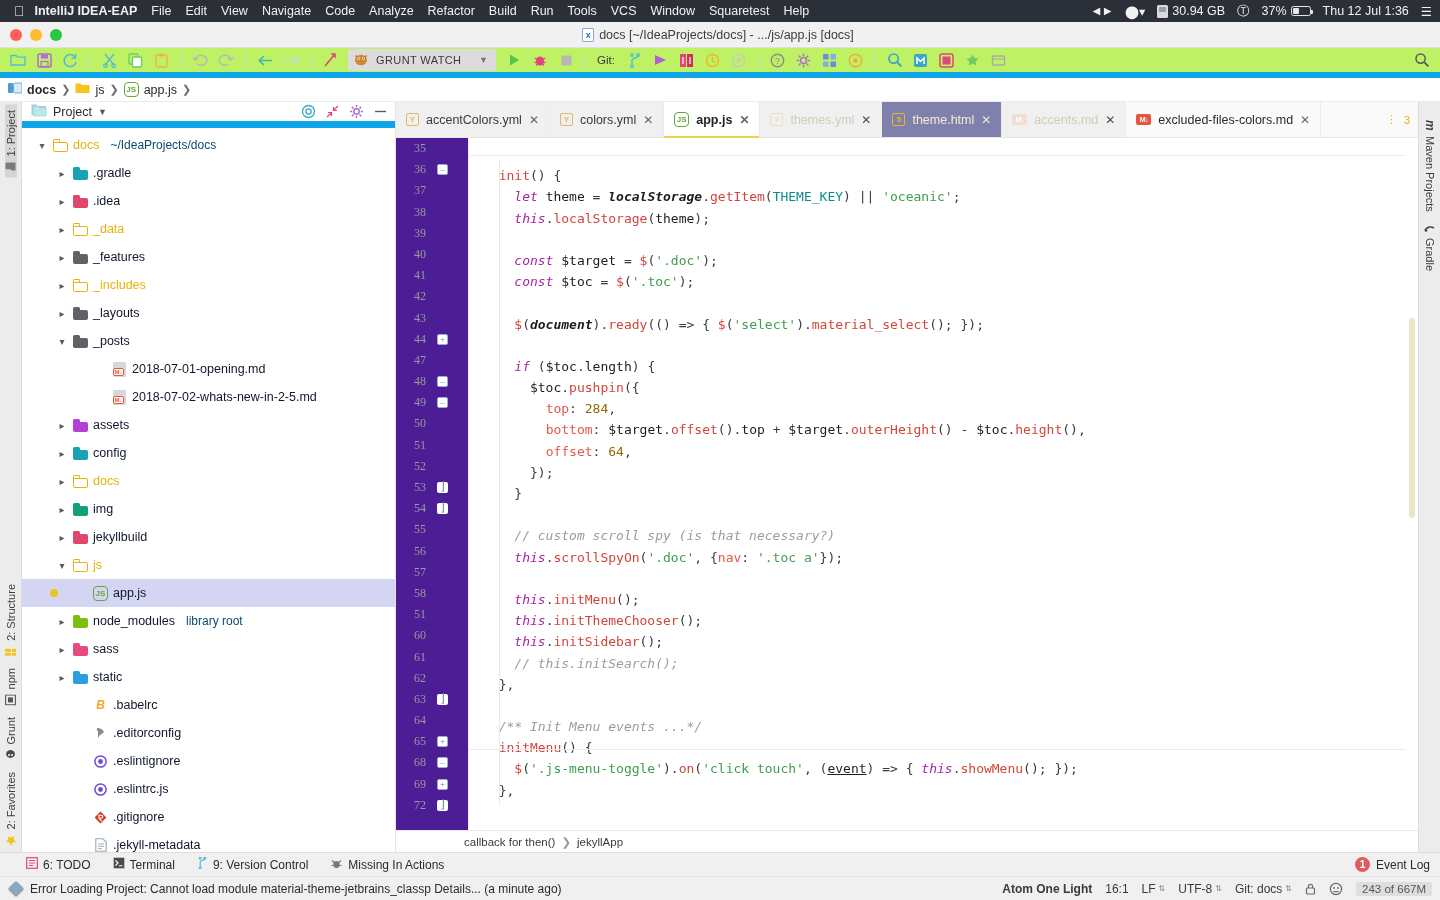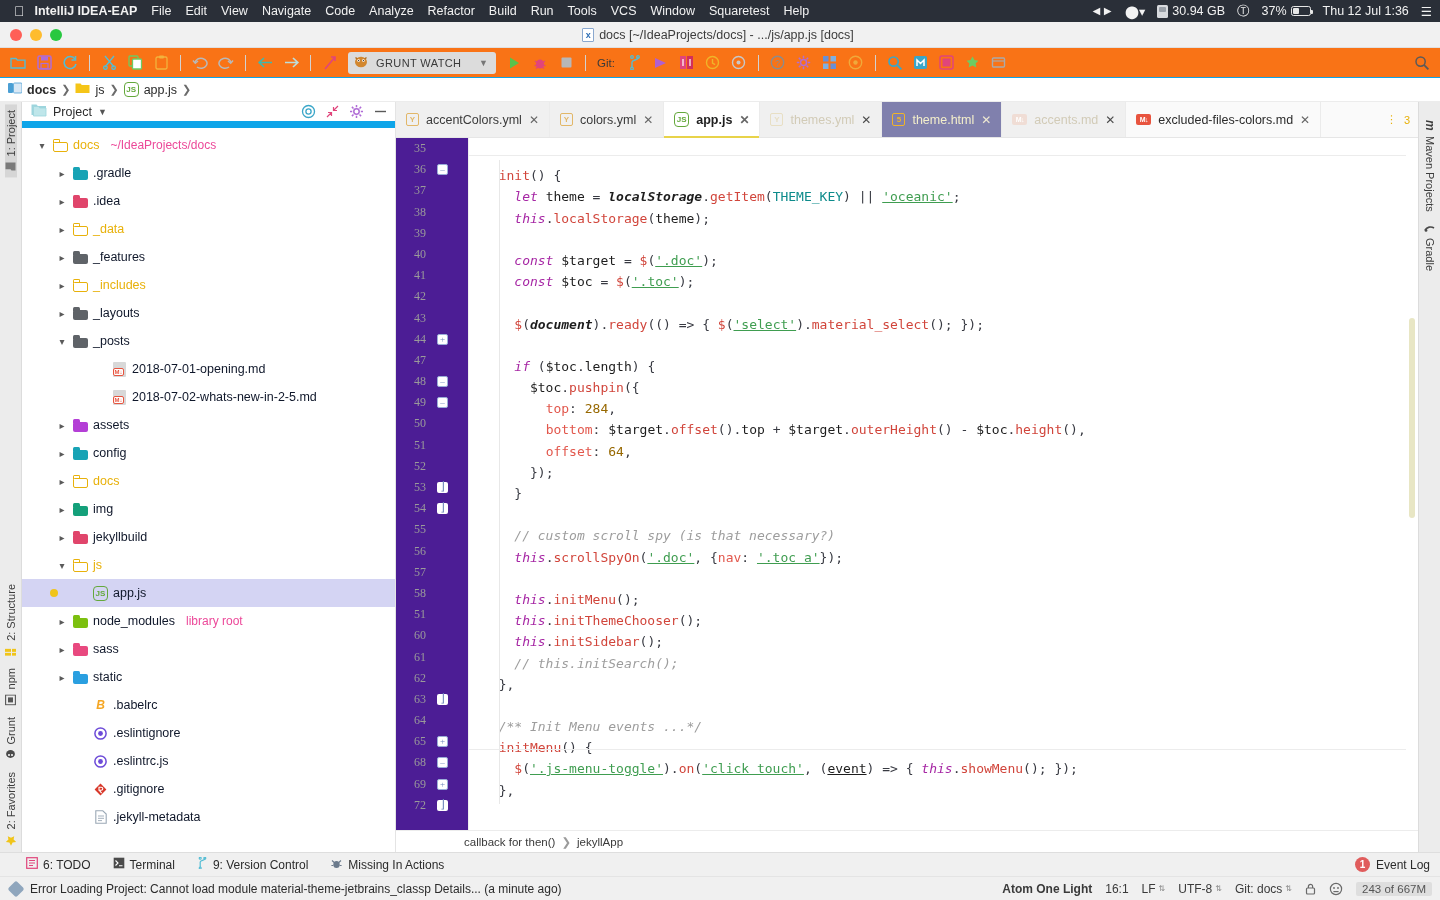--- a/index.html
+++ b/index.html
@@ -48,22 +48,22 @@
   .title-text {
     position: absolute; left: 0; right: 4px; text-align: center; font-size: 12.5px;
     color: #3c3c3c; pointer-events: none; display: flex; align-items: center; justify-content: center; gap: 5px;
   }
   .title-icon { width: 12px; height: 14px; background: #fff; border: 1px solid #8aa8cf; border-radius: 1px;
     display:inline-block; position: relative; }
   .title-icon::after { content: "x"; position: absolute; inset: 0; font-size: 9px; color: #2f6fb5; text-align: center; line-height: 12px; font-weight: bold;}
 
   
   .toolbar {
-    height: 30px; background: #f97316; display: flex; align-items: center;
-    padding: 0 6px; gap: 2px; border-bottom: 1px solid #0ea5e9; flex: 0 0 30px;
+    height: 30px; background: #bef264; display: flex; align-items: center;
+    padding: 0 6px; gap: 2px; border-bottom: 6px solid #0ea5e9; flex: 0 0 30px;
   }
   .tb-btn {
     width: 24px; height: 24px; display: flex; align-items: center; justify-content: center;
     border-radius: 3px; cursor: default;
   }
   .tb-sep { width: 1px; height: 16px; background: #d2d2d2; margin: 0 5px; }
   .run-config {
     display: flex; align-items: center; gap: 7px; background: #dcdcdc; border-radius: 3px;
     height: 22px; padding: 0 8px 0 5px; margin: 0 4px; min-width: 148px;
   }
@@ -106,21 +106,21 @@
   }
   .pp-title { font-size: 12.5px; color: #2b2b2b; }
   .pp-header .grow { flex: 1; }
   .pp-ico { width: 18px; height: 18px; display:flex; align-items:center; justify-content:center; }
   .tree { flex: 1 1 auto; overflow: hidden; padding-top: 3px; font-size: 12.5px; }
   .trow { height: 28px; display: flex; align-items: center; gap: 5px; padding-right: 6px; white-space: nowrap; }
   .trow.sel { background: #d4d4f3; }
   .arrow { width: 12px; text-align: center; color: #5a5a5a; font-size: 10px; flex: 0 0 12px; }
   .tname { color: #0f172a; }
   .tname.yellow { color: #e8b10a; }
-  .tsub { color: #ec4899; margin-left: 6px; font-size: 12px;}
+  .tsub { color: #0c4a6e; margin-left: 6px; font-size: 12px;}
   .dot-mark { width: 8px; height: 8px; border-radius: 50%; background: #f0c419; position: absolute; left: 28px;}
   .trow { position: relative; }
 
   
   .fico { width: 15px; height: 13px; flex: 0 0 15px; position: relative; display:inline-block;}
   .fico .body { position:absolute; left:0; right:0; bottom:0; top:3px; border-radius: 1.5px 2px 2px 2px; }
   .fico .tab { position:absolute; left:0; top:0; width:7px; height:4px; border-radius: 1.5px 1.5px 0 0; }
   .fico.outline .body { background: transparent; border: 1.6px solid #e8b10a; }
   .fico.outline .tab { background: transparent; border: 1.6px solid #e8b10a; border-bottom: none; }
 
@@ -176,21 +176,21 @@
   .fold.minus::before { content: "–"; } .fold.plus::before { content: "+"; }
   .fold.bracket { border: none; color: #6f86bb; font-size: 12px; }
   .codecol {
     flex: 1 1 auto; position: relative; font-family: "DejaVu Sans Mono", monospace;
     font-size: 13px; padding-top: 6px; overflow: hidden; border-left: 1px solid #efefef;
   }
   .cl { height: 21.2px; line-height: 21.2px; white-space: pre; padding-left: 14px; }
   .guide { position: absolute; top: 0; bottom: 0; width: 1px; background: #e8e8e8; }
   .sep-line { position: absolute; left: 0; right: 0; height: 1px; background: #ececec; }
   .kw { color: #a626a4; font-style: italic; }
-  .str { color: #3f9d50; text-decoration: underline; }
+  .str { color: #3f9d50; }
   .cmt { color: #9d9d9d; font-style: italic; }
   .cmt-todo { color: #4078f2; font-style: italic; }
   .num { color: #976800; }
   .fn { color: #d1453b; }
   .prop { color: #e2574c; }
   .glob { color: #1d1d1d; font-weight: bold; font-style: italic; }
   .varc { color: #1d1d1d; }
   .teal { color: #0d8b8b; }
   .underl { text-decoration: underline; }
   .brkt { color: #383a42; }
@@ -769,20 +769,31 @@
               <span class="tab" style="background:#2a9fe0"></span>
               <span class="body" style="background:#2a9fe0"></span>
             </span>
             <span class="tname">static</span>
           </div>
           <div class="trow">
             <span style="display:inline-block;width:49px;flex:0 0 49px;"></span>
             <span class="arrow"></span>
             <span class="ficon" style="color:#f5a623;font-style:italic;font-weight:bold;font-size:12px;">B</span>
             <span class="tname">.babelrc</span>
+          </div>
+          <div class="trow">
+            <span style="display:inline-block;width:49px;flex:0 0 49px;"></span>
+            <span class="arrow"></span>
+            <span class="ficon">
+              <svg width="14" height="14" viewBox="0 0 14 14">
+                <path d="M4 12V5c0-2 3-3 4-1.5S11 6 9 7L6 9" fill="#8a8a8a"></path>
+                <circle cx="4.4" cy="3.4" r="1.6" fill="#8a8a8a"></circle>
+              </svg>
+            </span>
+            <span class="tname">.editorconfig</span>
           </div>
           <div class="trow">
             <span style="display:inline-block;width:49px;flex:0 0 49px;"></span>
             <span class="arrow"></span>
             <span class="ficon">
               <svg width="13" height="13" viewBox="0 0 13 13">
                 <circle cx="6.5" cy="6.5" r="5.6" fill="none" stroke="#6d4bd8" stroke-width="1.5"></circle>
                 <circle cx="6.5" cy="6.5" r="2.4" fill="#6d4bd8"></circle>
               </svg>
             </span>

